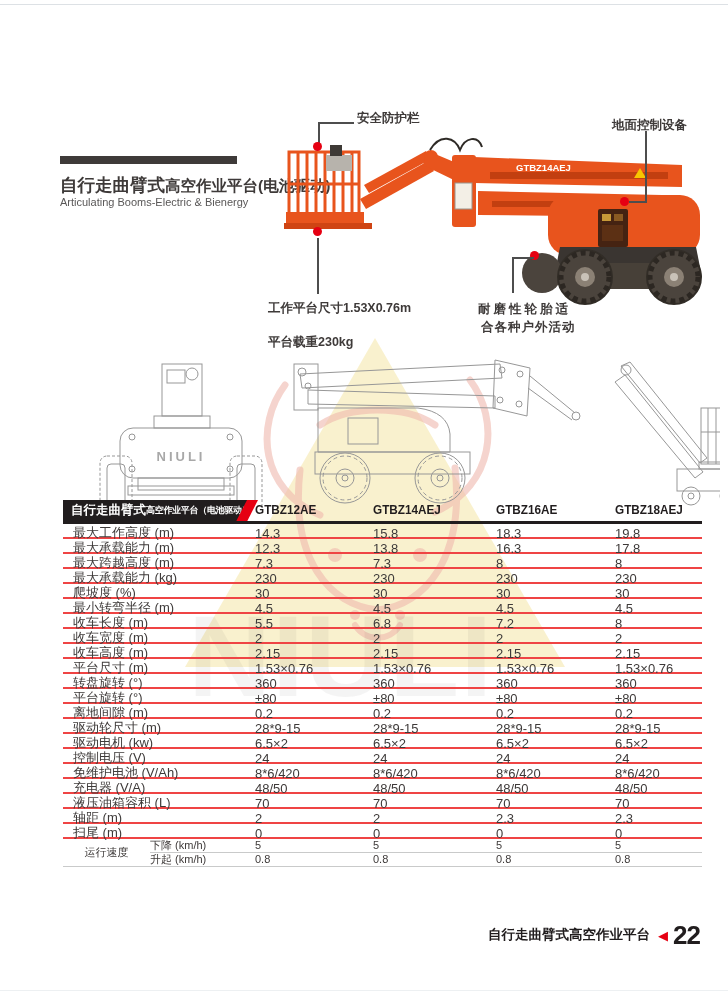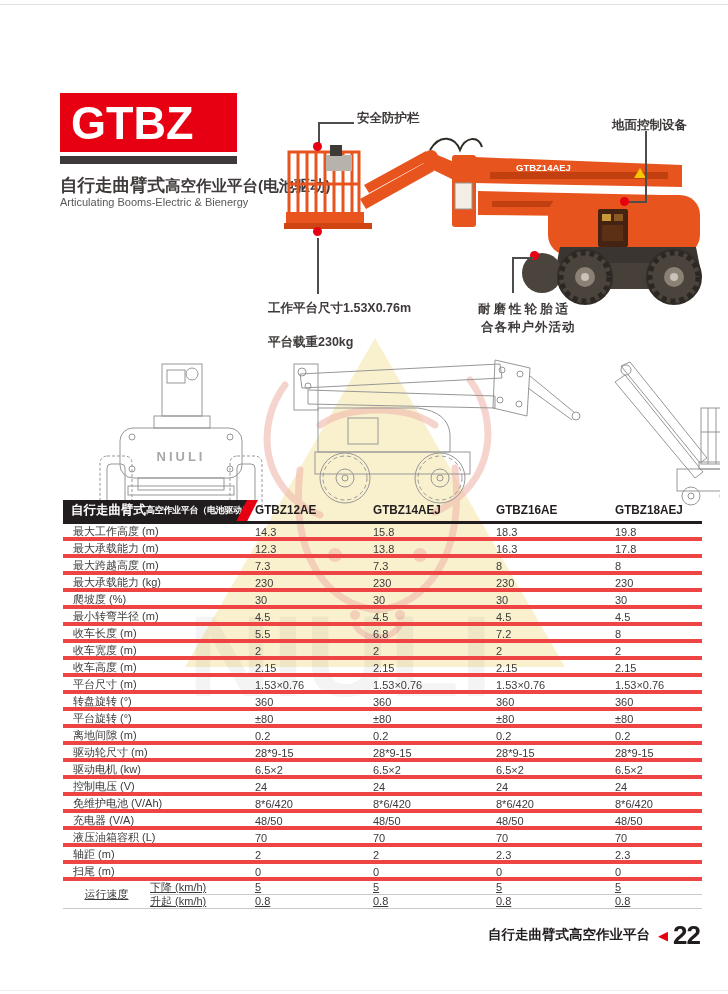--- a/index.html
+++ b/index.html
@@ -46,25 +46,25 @@
                 display:flex;align-items:center;padding-left:8px;box-sizing:border-box;white-space:nowrap;overflow:hidden;}
   .t-head-black .b1{color:#fff;font-size:12.5px;font-weight:bold;}
   .t-head-black .b2{color:#fff;font-size:9px;font-weight:bold;letter-spacing:-0.3px;}
   .t-accent{position:absolute;left:184px;top:0;width:11px;height:21px;background:#e60012;
             transform:skewX(-27deg);transform-origin:top left;}
   .t-model{position:absolute;top:3px;font-size:12.5px;font-weight:bold;color:#211d1e;
            transform:scaleX(0.94);transform-origin:left;white-space:nowrap;}
   .t-headline{position:absolute;top:21px;left:0;width:639px;height:3px;background:#211d1e;}
   .t-body{position:absolute;top:24px;left:0;width:639px;}
   .t-row{display:grid;grid-template-columns:192px 118px 123px 119px 87px;height:13px;
-         align-items:center;border-bottom:4px solid #ef4444;font-size:11px;color:#3e3a39;}
+         align-items:center;border-bottom:2px solid #ef4444;font-size:13px;color:#3e3a39;}
   .t-row .t-label{padding-left:10px;white-space:nowrap;}
   .t-group{display:grid;grid-template-columns:87px 105px 118px 123px 119px 87px;
            grid-template-rows:13.5px 13.5px;align-items:center;border-bottom:1px solid #c9caca;
-           font-size:11px;color:#3e3a39;text-decoration:underline;}
+           font-size:11px;color:#3e3a39;}
   .t-group .g-label{grid-row:1/3;text-align:center;}
   .t-group .gb{border-bottom:1px solid #c9caca;height:100%;display:flex;align-items:center;box-sizing:border-box;}
   .t-group .gc{height:100%;display:flex;align-items:center;}
   .t-note{position:absolute;left:75px;top:877px;font-size:11px;color:#3e3a39;z-index:2;}
 
   
   .footer{position:absolute;right:28px;top:922px;display:flex;align-items:center;z-index:2;}
   .f-label{font-size:13.5px;font-weight:bold;color:#211d1e;}
   .f-tri{color:#e60012;font-size:13px;margin:0 5px 0 8px;}
   .f-page{font-size:26px;font-weight:bold;color:#211d1e;letter-spacing:-1px;line-height:1;}
@@ -87,23 +87,20 @@
     </g>
     <g fill="#f0b9ae" opacity="0.6">
       <circle cx="185" cy="225" r="7"></circle>
         <circle cx="270" cy="225" r="7"></circle>
       <circle cx="205" cy="285" r="5"></circle>
         <circle cx="250" cy="285" r="5"></circle>
     </g>
   </svg>
   <div class="wm-text">NIULI</div>
 
-  <div class="logo-box">
-    <span class="logo-text">GTBZ</span>
-  </div>
   <div class="logo-bar"></div>
 
   <div class="title">
     <span class="t1">自行走曲臂式</span><span class="t2">高空作业平台(电池驱动)</span>
   </div>
   <div class="subtitle">Articulating Booms-Electric &amp; Bienergy</div>
 
 
   <svg class="photo-svg" width="448" height="250" viewBox="0 0 448 250">
 

